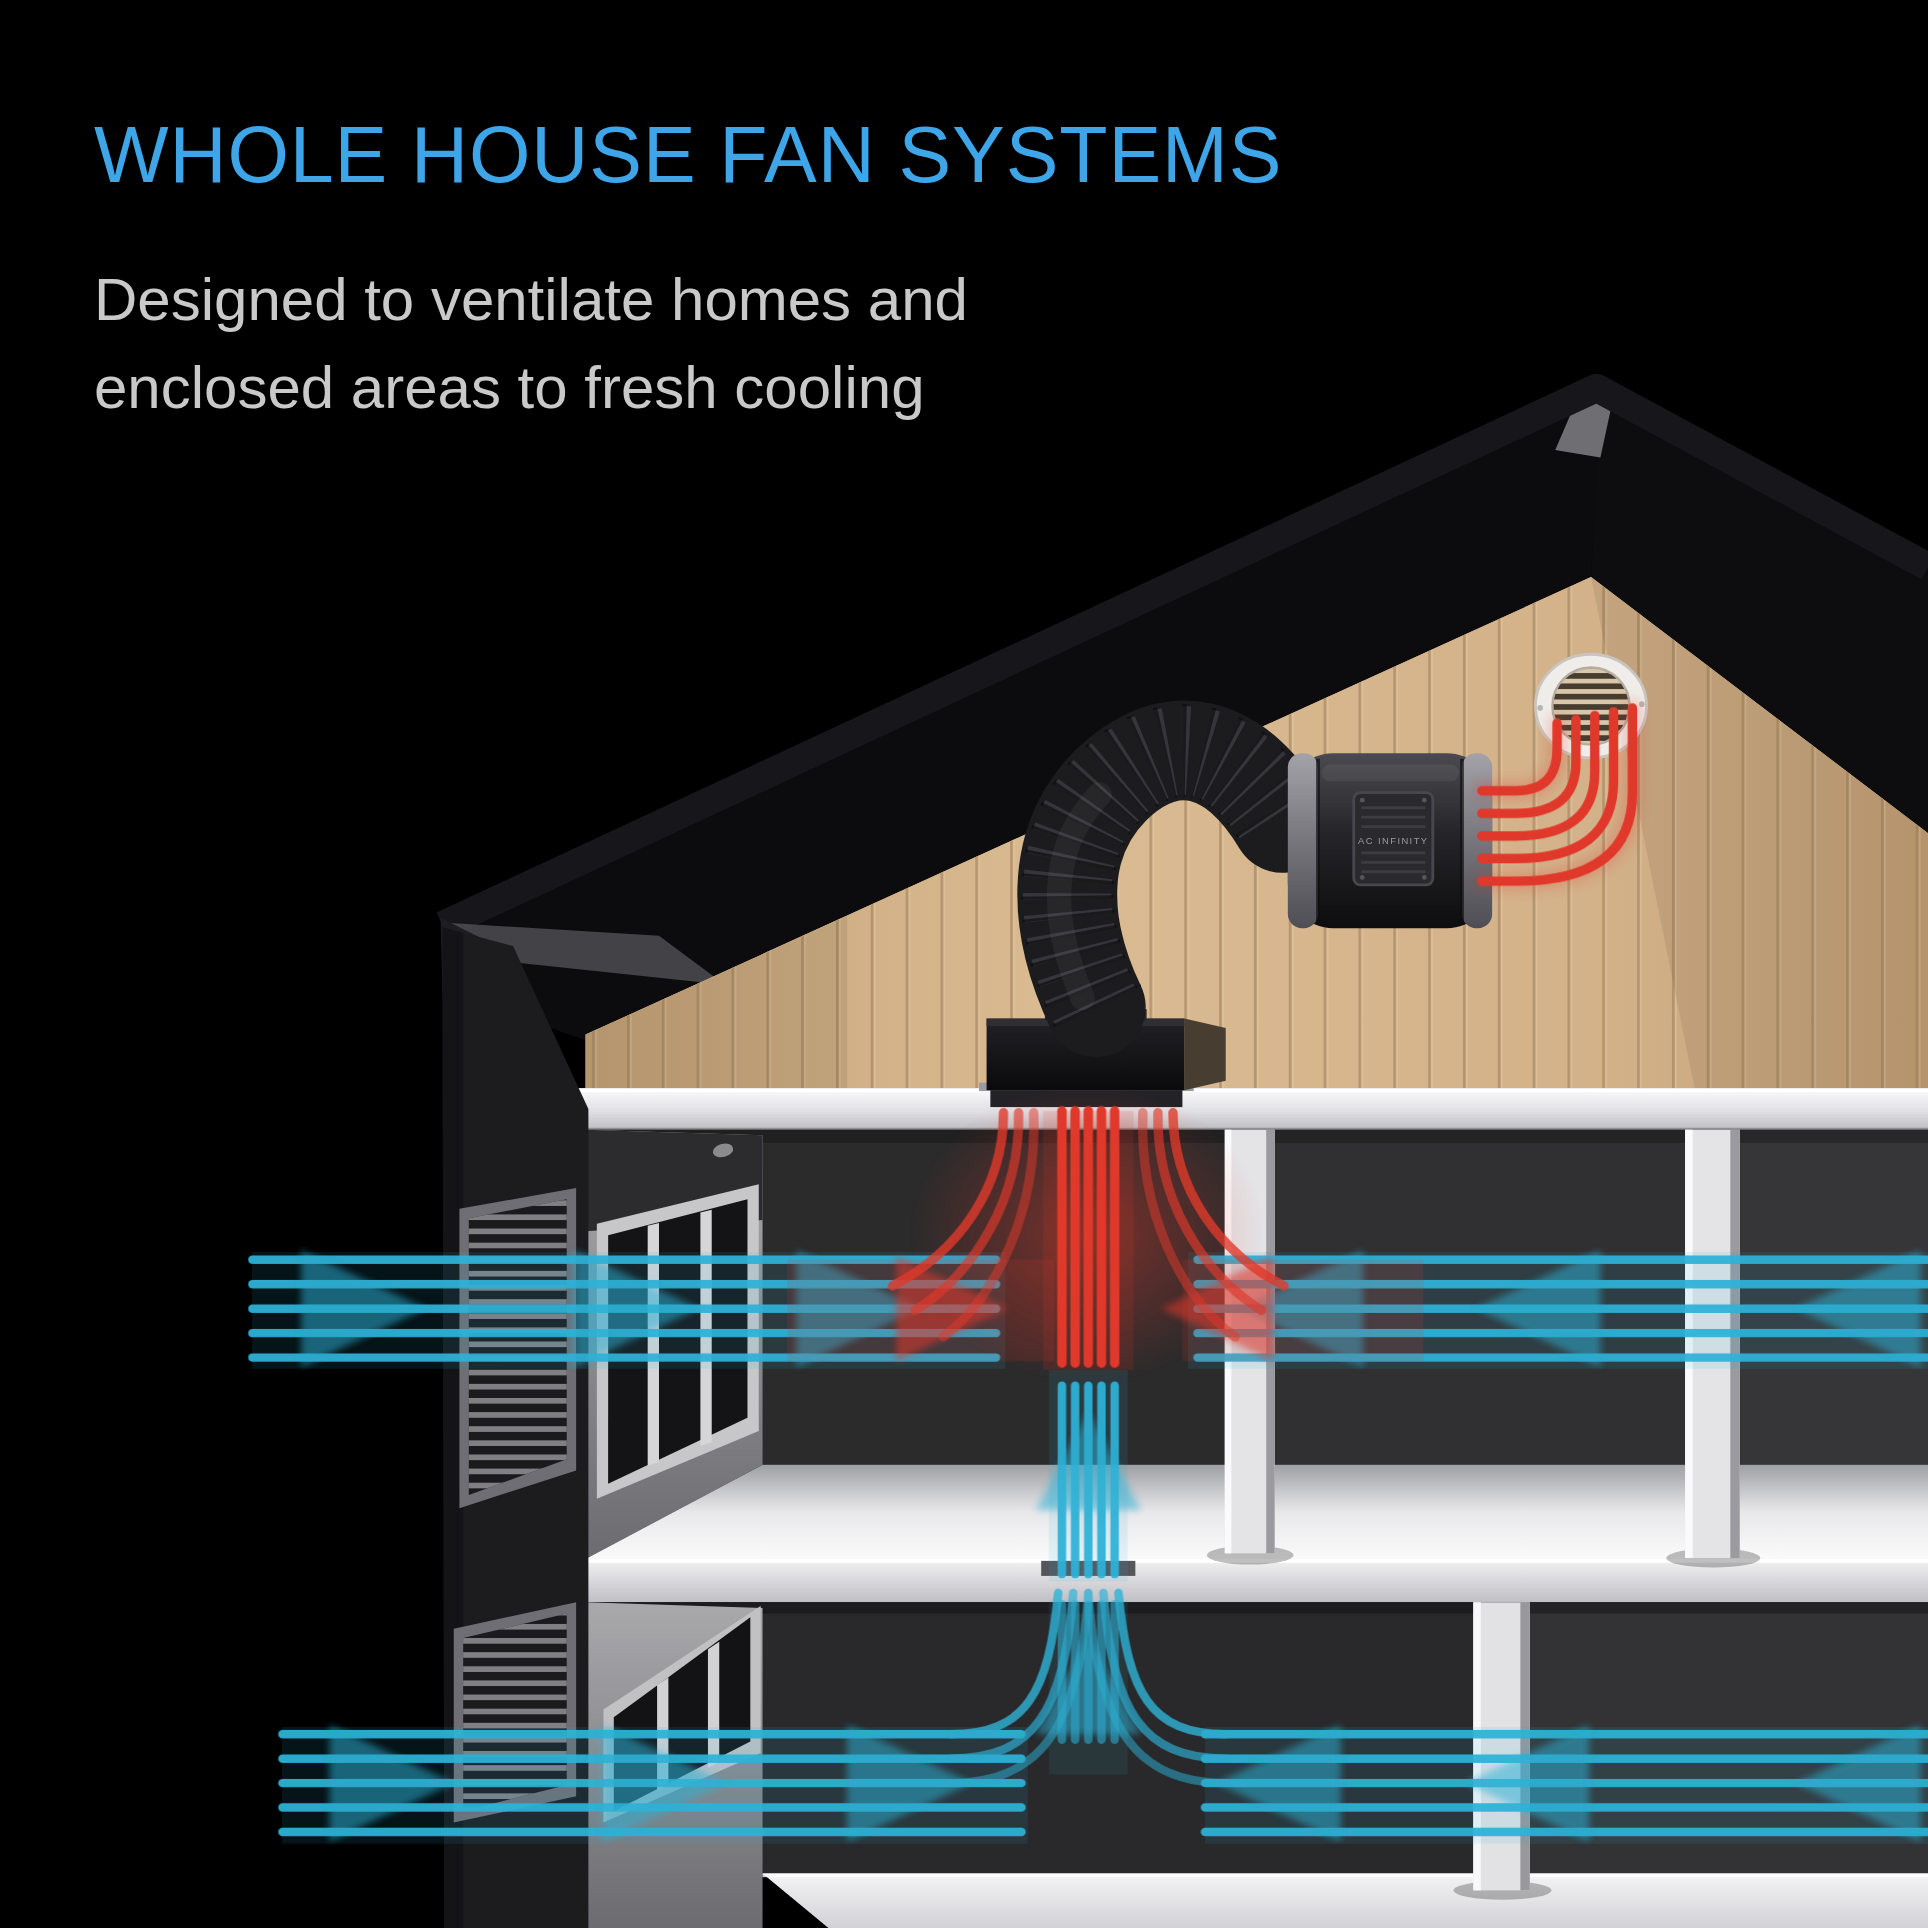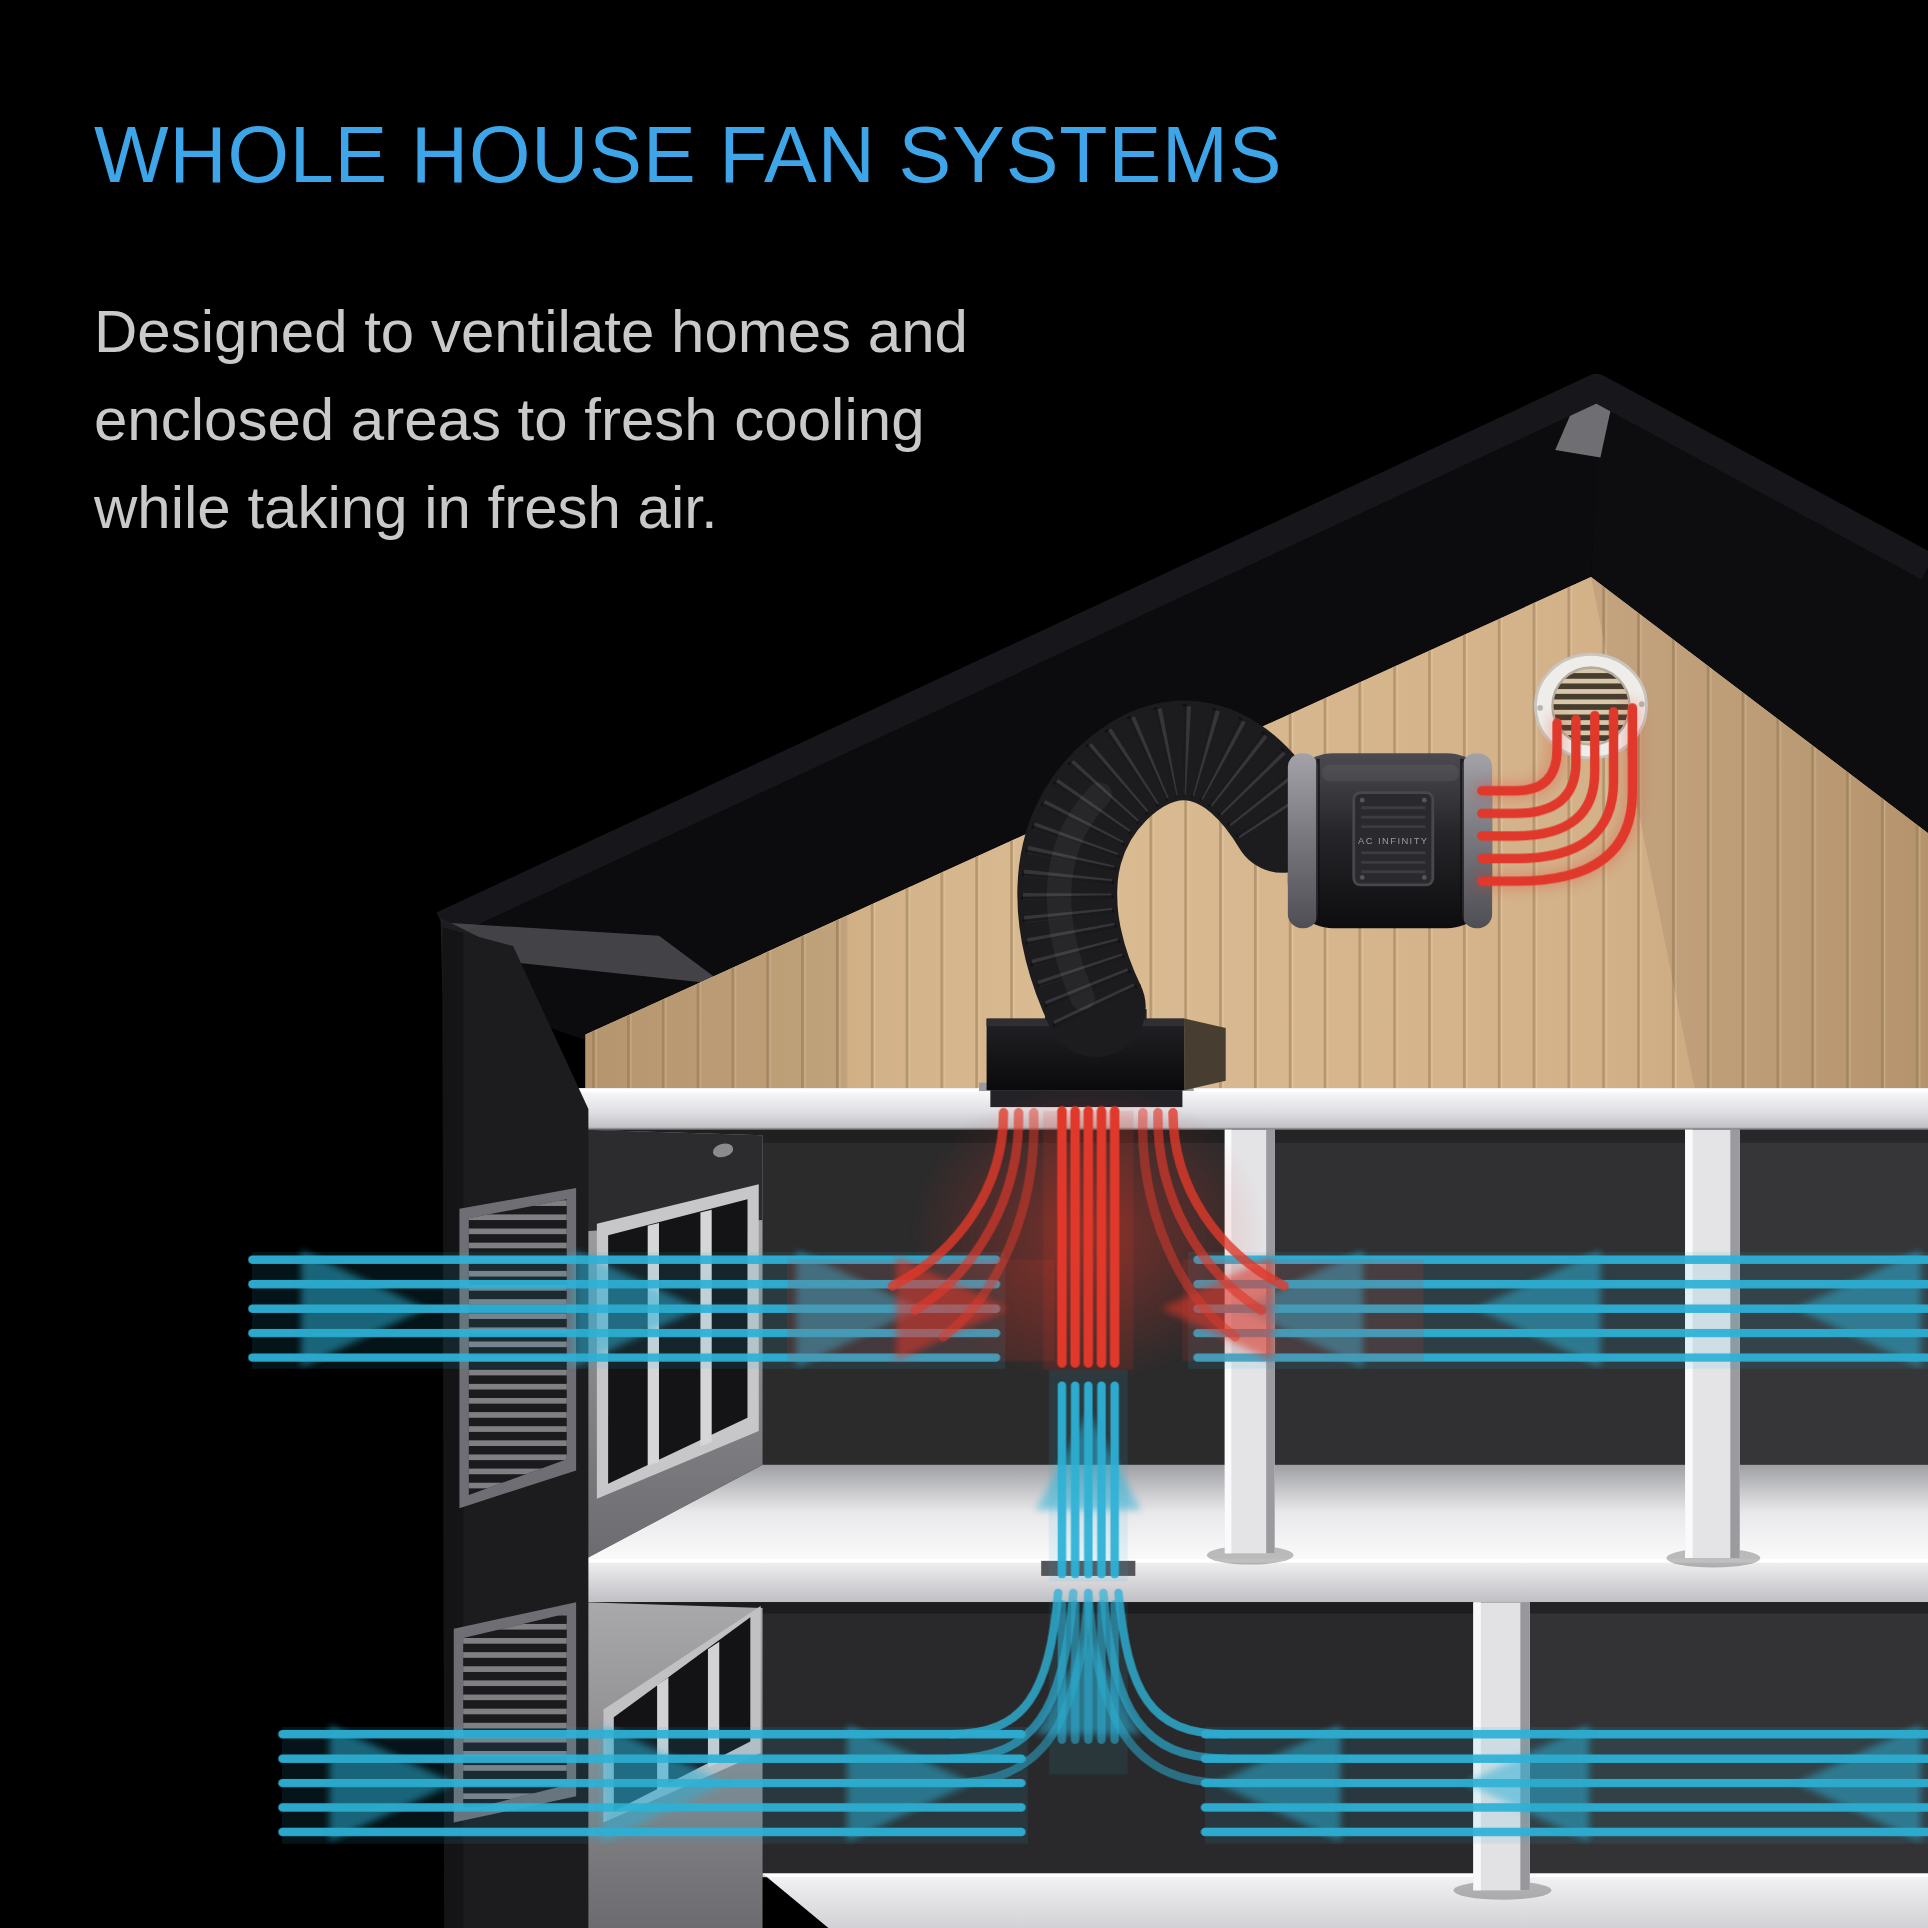--- a/index.html
+++ b/index.html
@@ -6,21 +6,21 @@
     --accent-blue:#3EA6E8; --text-gray:#C9C9C9; --intake-cyan:#2EB1D6; --exhaust-red:#E0392B;
     --wood-tan:#D3B189; --wood-line:#A98B63; --roof-black:#0F0F12; --floor-white:#EFEFF1;
     --wall-gray:#8F8F92; --room-dark:#2E2E30; --duct-black:#1C1C1F; --ring-silver:#8B8B90;
     --vent-white:#EFEDE9;
   }
   html,body{margin:0;padding:0;background:#000;}
   .stage{position:relative;width:1928px;height:1928px;background:#000;overflow:hidden;
          font-family:"Liberation Sans","DejaVu Sans",sans-serif;padding-left:32px;}
   .headline{position:absolute;left:94px;top:109px;font-size:79px;font-weight:400;
             letter-spacing:0.9px;color:var(--accent-blue);white-space:nowrap;}
-  .desc{position:absolute;left:94px;top:288px;font-size:60px;font-weight:400;
+  .desc{position:absolute;left:94px;top:256px;font-size:60px;font-weight:400;
         line-height:1.47;color:var(--text-gray);}
   .desc div{white-space:nowrap;}
   svg{position:absolute;left:0;top:0;}
   
   .cy{stroke:var(--intake-cyan);fill:none;stroke-linecap:round;}
   .cyf{fill:var(--intake-cyan);}
   .rd{stroke:var(--exhaust-red);fill:none;stroke-linecap:round;}
   .rdf{fill:var(--exhaust-red);}
   .woodf{fill:var(--wood-tan);}
   .bandf{fill:url(#bandG);}
@@ -29,21 +29,20 @@
 </style>
 </head>
 <body>
 
 <div class="stage">
 
   <div class="headline">WHOLE HOUSE FAN SYSTEMS</div>
   <div class="desc">
     <div>Designed to ventilate homes and</div>
     <div>enclosed areas to fresh cooling</div>
-    <div>while taking in fresh air.</div>
   </div>
 
   <svg width="1928" height="1928" viewBox="0 0 2048 2048">
     <defs>
       <linearGradient id="bandG" x1="0" y1="0" x2="0" y2="1">
         <stop offset="0" stop-color="#FBFBFD"></stop>
           <stop offset="0.55" stop-color="#DFDFE3"></stop>
           <stop offset="1" stop-color="#B9B9BE"></stop>
       </linearGradient>
       <linearGradient id="wallG" x1="0" y1="0" x2="0" y2="1">

